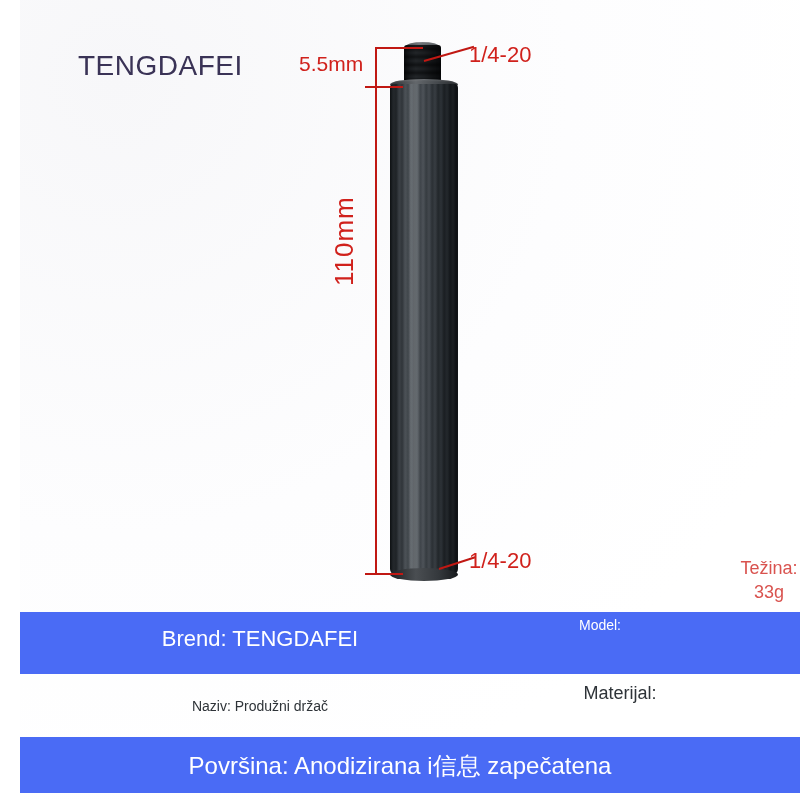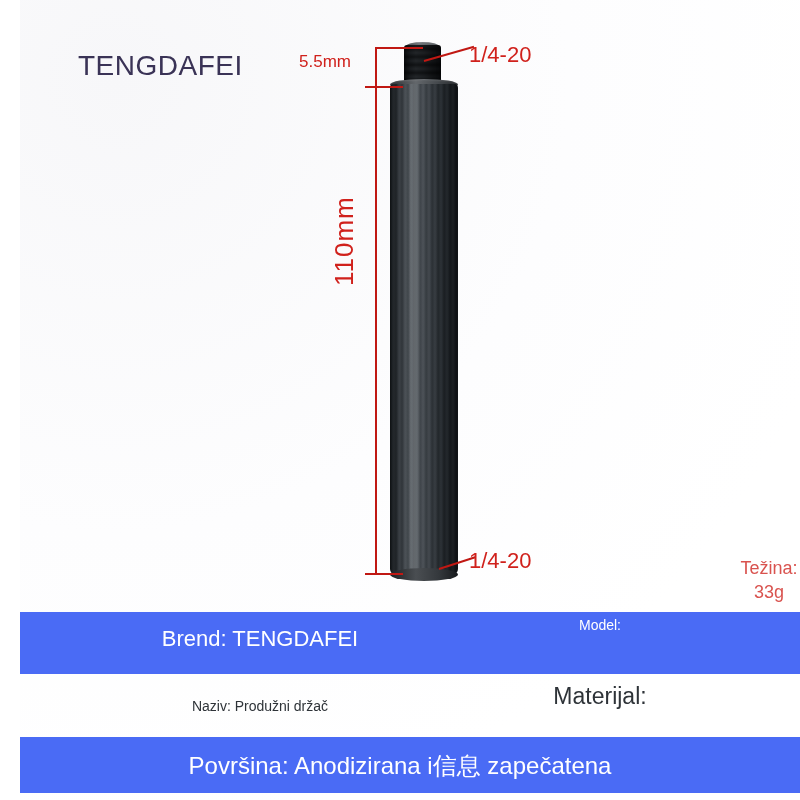--- a/index.html
+++ b/index.html
@@ -76,21 +76,21 @@
   
   .v-main{left:355px;top:88px;width:2px;height:487px;}
   
   .v-small{left:355px;top:48px;width:2px;height:40px;}
   
   .tick-top{left:355px;top:47px;width:48px;height:2px;}
   .tick-mid{left:345px;top:86px;width:38px;height:2px;}
   .tick-bot{left:345px;top:573px;width:38px;height:2px;}
 
   .lbl-55{
-    position:absolute;left:279px;top:52px;font-size:17px;
+    position:absolute;left:279px;top:52px;font-size:21px;
     color:#d0211c;white-space:nowrap;
   }
   .lbl-110{
     position:absolute;left:309px;top:286px;font-size:26px;
     color:#d0211c;white-space:nowrap;
     transform:rotate(-90deg);transform-origin:left top;
     letter-spacing:1px;
   }
 
   
@@ -125,21 +125,21 @@
 
   .row{position:absolute;left:0;width:800px;}
   .row-specs{top:684px;height:50px;}
 
   .cell{position:absolute;text-align:center;}
 
   .brand-cell{left:20px;top:14px;width:440px;font-size:22px;}
   .model-cell{left:430px;top:5px;width:300px;font-size:14px;line-height:1.28;}
 
   .naziv-cell{left:20px;top:14px;width:440px;font-size:14px;color:#2e3338;}
-  .materijal-cell{left:430px;top:-2px;width:300px;font-size:23px;line-height:1.3;color:#2e3338;}
+  .materijal-cell{left:450px;top:-2px;width:300px;font-size:18px;line-height:1.3;color:#2e3338;}
 
   .surface-cell{left:0px;top:13px;width:760px;text-align:center;font-size:24px;}
 </style>
 </head>
 <body>
 
 <div id="stage">
 
   <div class="brand-logo">TENGDAFEI</div>
 

